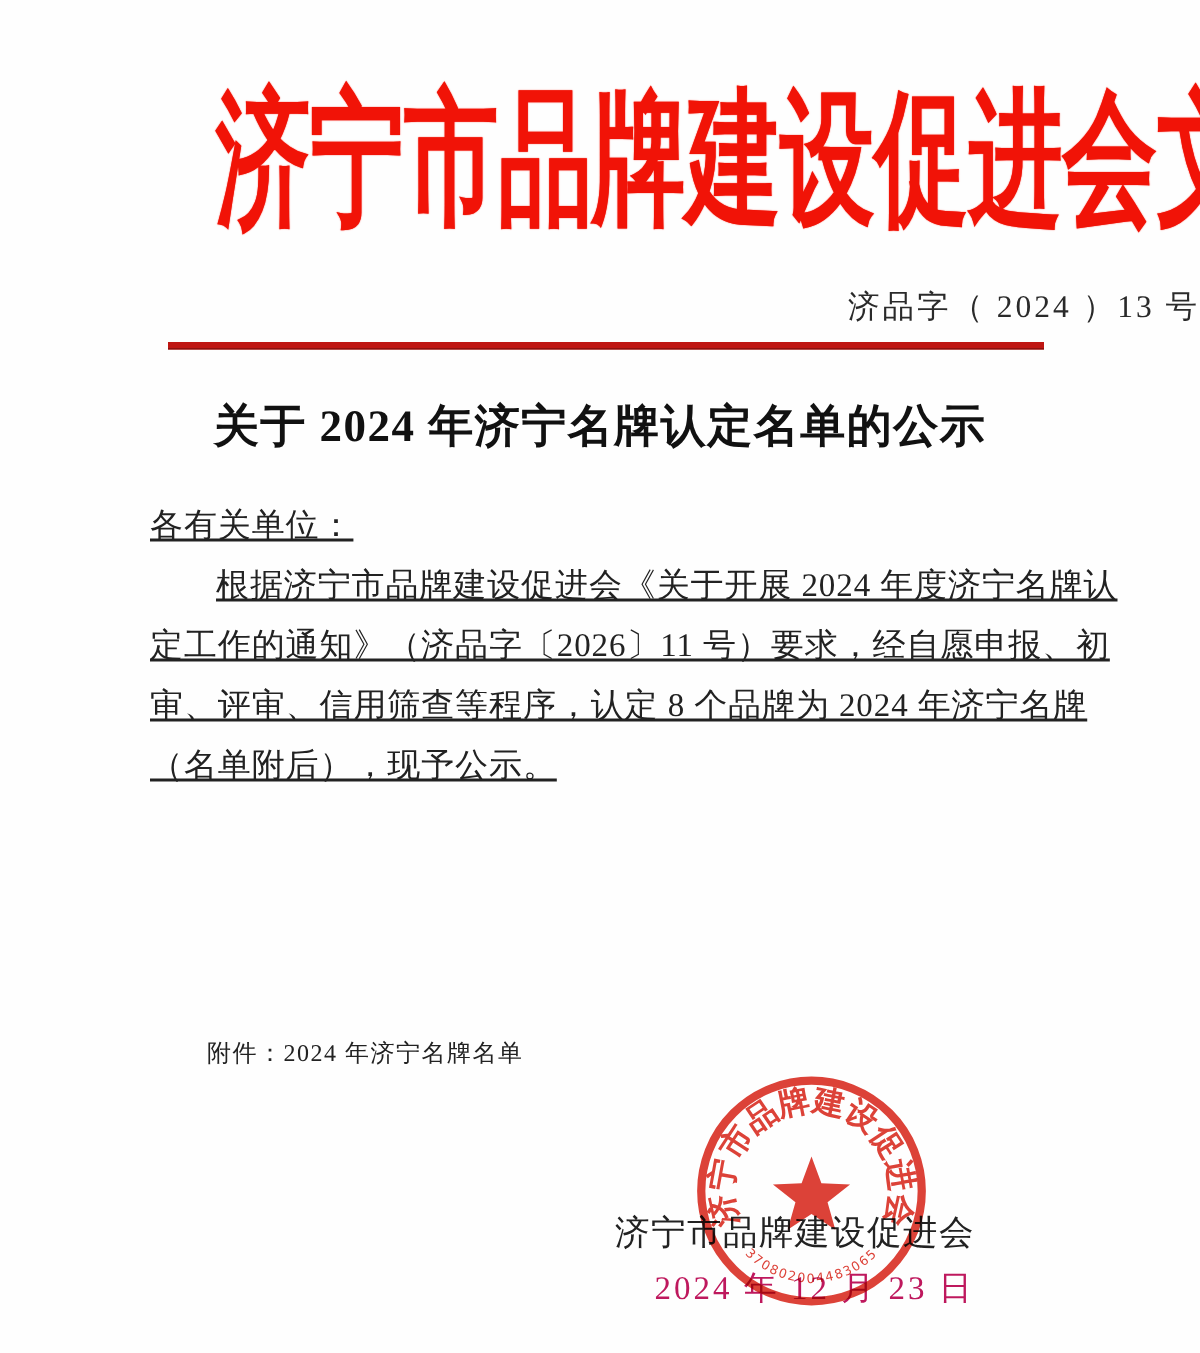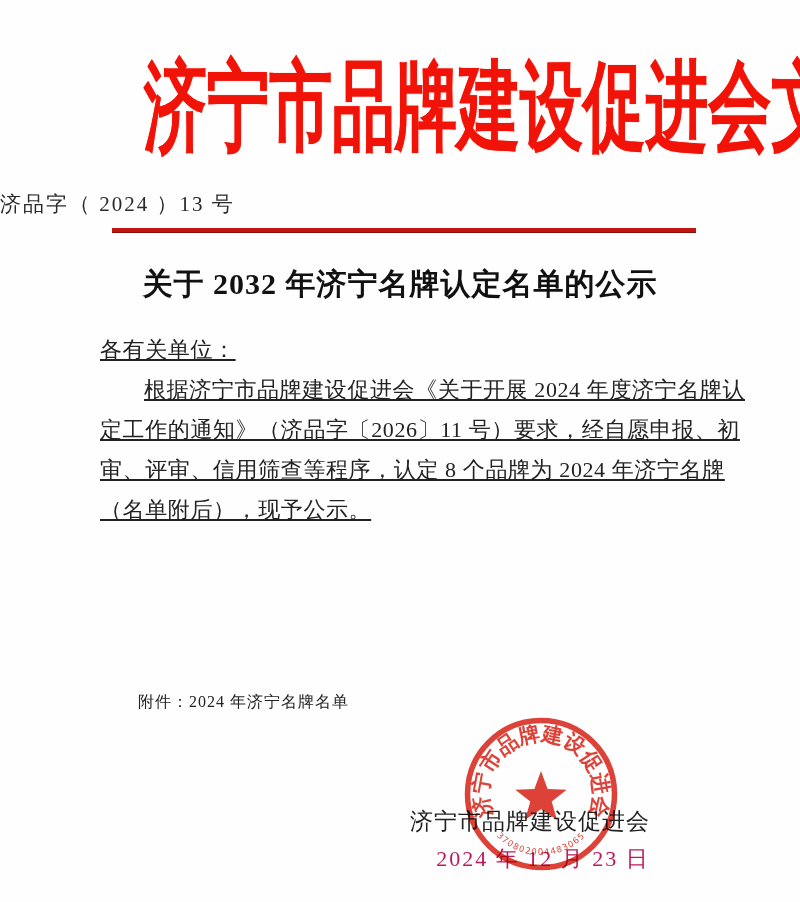--- a/index.html
+++ b/index.html
@@ -36,21 +36,21 @@
     letter-spacing: 0;
     text-shadow: 0 0 1px #f11307;
   }
 
   
   .doc-number {
     position: absolute;
     top: 190px;
     left: 0;
     width: 800px;
-    text-align: left;
+    text-align: right;
     font-size: 21px;
     letter-spacing: 2px;
     color: #2a2a2a;
   }
 
   
   .red-rule {
     position: absolute;
     top: 228px;
     left: 112px;
@@ -164,21 +164,21 @@
 <body>
 
 <div class="page">
 
   <div class="masthead">济宁市品牌建设促进会文件</div>
 
   <div class="doc-number">济品字（ 2024 ）13 号</div>
 
   <div class="red-rule"></div>
 
-  <h1 class="doc-title">关于 2032 年济宁名牌认定名单的公示</h1>
+  <h1 class="doc-title">关于 2024 年济宁名牌认定名单的公示</h1>
 
   <div class="doc-body">
     <div class="line">各有关单位：</div>
     <div class="line indent">根据济宁市品牌建设促进会《关于开展 2024 年度济宁名牌认</div>
     <div class="line">定工作的通知》（济品字〔2026〕11 号）要求，经自愿申报、初</div>
     <div class="line">审、评审、信用筛查等程序，认定 8 个品牌为 2024 年济宁名牌</div>
     <div class="line">（名单附后），现予公示。</div>
   </div>
 
   <div class="attachment">附件：2024 年济宁名牌名单</div>

